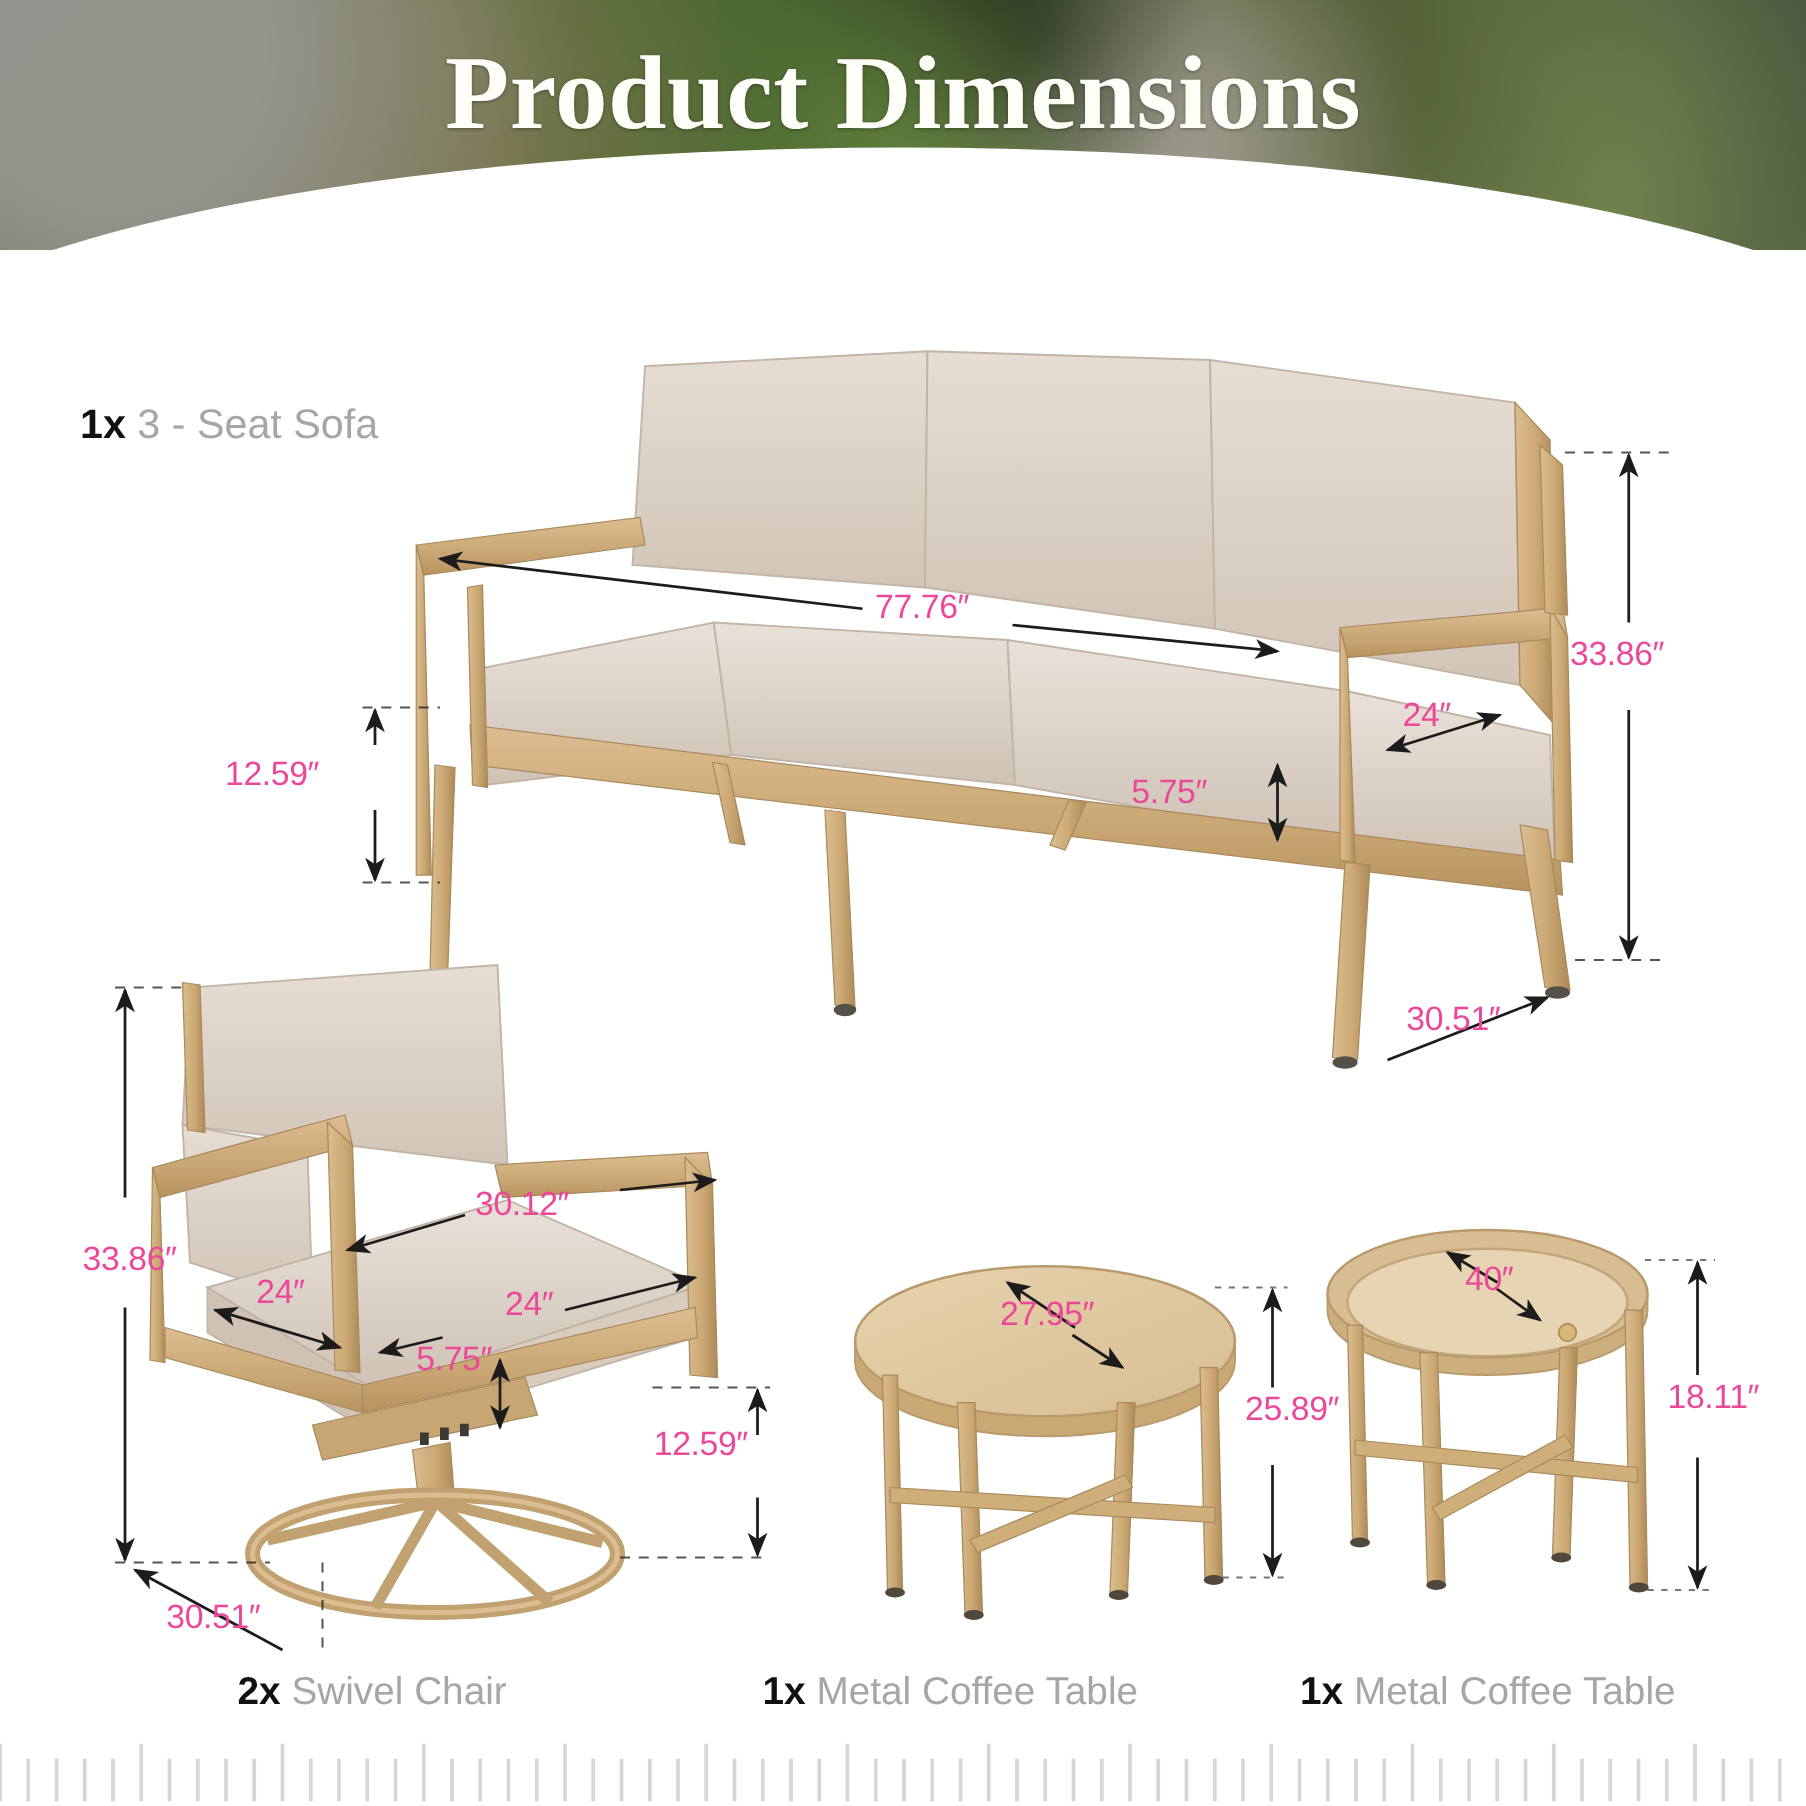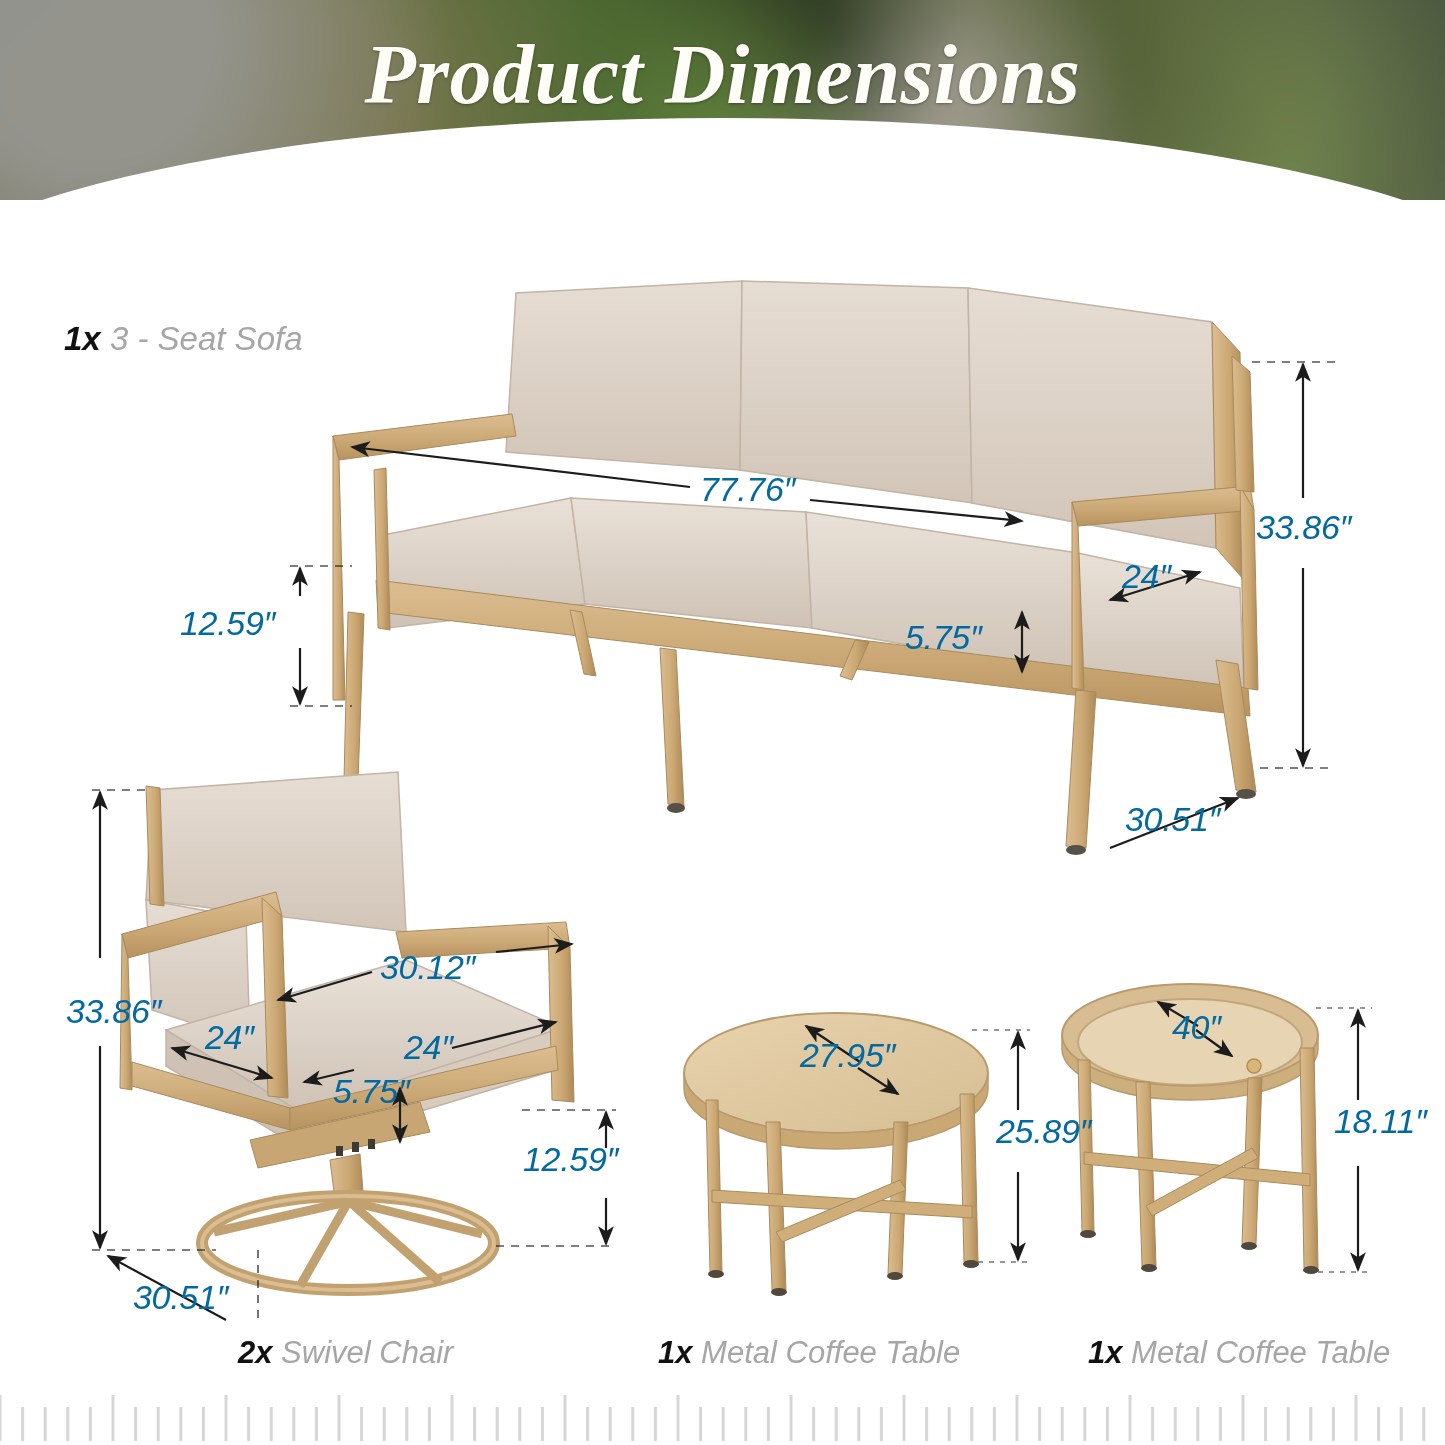--- a/index.html
+++ b/index.html
@@ -1,18 +1,18 @@
 <!DOCTYPE html>
 <html><head>
 <meta charset="utf-8">
 <style>
   html,body{margin:0;padding:0;background:#fff;}
   body{width:1445px;height:1445px;overflow:hidden;
        font-family:"Liberation Sans", sans-serif;-webkit-font-smoothing:antialiased;}
-  #page{position:relative;width:1445px;height:1445px;background:#fff;font-style:italic;}
+  #page{position:relative;width:1445px;height:1445px;background:#fff;}
 
   
   .header-band{position:absolute;left:0;top:0;width:1445px;height:200px;overflow:hidden;}
   .header-photo{position:absolute;left:-40px;top:-60px;width:1525px;height:330px;
     background:
       radial-gradient(circle at 8% 30%, rgba(150,150,145,.95) 0 9%, rgba(0,0,0,0) 26%),
       radial-gradient(circle at 21% 55%, rgba(123,118,78,.9) 0 10%, rgba(0,0,0,0) 28%),
       radial-gradient(circle at 33% 38%, rgba(74,104,48,.92) 0 11%, rgba(0,0,0,0) 30%),
       radial-gradient(circle at 45% 72%, rgba(103,137,63,.9) 0 10%, rgba(0,0,0,0) 28%),
       radial-gradient(circle at 52% 20%, rgba(44,58,32,.92) 0 9%, rgba(0,0,0,0) 26%),
@@ -34,27 +34,27 @@
     text-shadow:0 1px 3px rgba(0,0,0,.35);}
 
   .subtitle{position:absolute;left:62px;top:184px;font-size:34px;color:#2b2b2b;
     letter-spacing:.2px;}
 
   
   .count-label{position:absolute;white-space:nowrap;}
   .count-label .qty{font-weight:bold;color:#111;text-align:right;}
   .count-label .nm{color:#a6a6a6;text-align:right;}
   #lbl-sofa{left:64px;top:320px;font-size:33px;}
-  .bottom-caption{position:absolute;font-size:31px;white-space:nowrap;margin-left:48px;}
+  .bottom-caption{position:absolute;font-size:31px;white-space:nowrap;}
   #cap-chair{left:190px;top:1335px;}
   #cap-coffee{left:610px;top:1335px;}
   #cap-side{left:1040px;top:1335px;}
 
   
-  .dim{position:absolute;font-size:34px;color:#0369a1;white-space:nowrap;
+  .dim{position:absolute;font-size:27px;color:#ec4899;white-space:nowrap;
        letter-spacing:-.3px;text-align:right;}
 
   svg.overlay{position:absolute;left:0;top:0;width:1445px;height:1445px;
               pointer-events:none;overflow:visible;}
 
   
   .ruler{position:absolute;left:0;bottom:0;width:1445px;height:52px;}
 </style>
 </head>
 <body>

